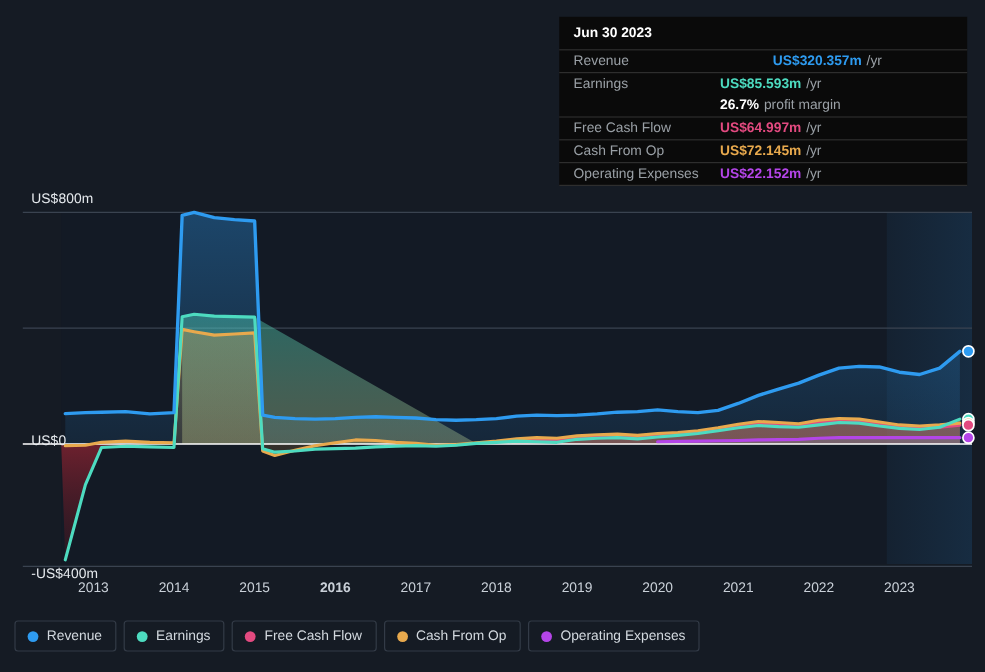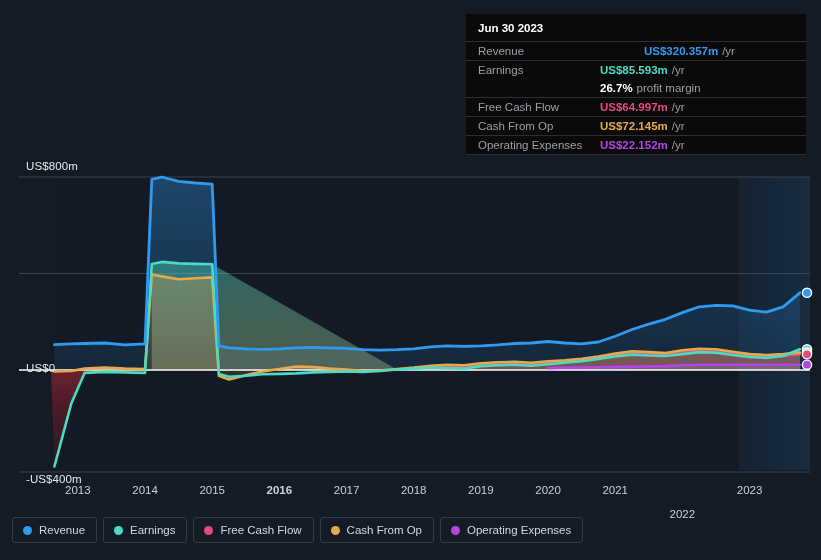--- a/index.html
+++ b/index.html
@@ -218,21 +218,21 @@
     <div id="x-axis">
         <div class="x-tick" style="left: 73.8673px;">2013</div>
         <div class="x-tick" style="left: 141.035px;">2014</div>
         <div class="x-tick" style="left: 208.204px;">2015</div>
         <div class="x-tick" style="left: 275.372px; font-weight: bold;">2016</div>
         <div class="x-tick" style="left: 342.54px;">2017</div>
         <div class="x-tick" style="left: 409.708px;">2018</div>
         <div class="x-tick" style="left: 476.876px;">2019</div>
         <div class="x-tick" style="left: 544.044px;">2020</div>
         <div class="x-tick" style="left: 611.212px;">2021</div>
-        <div class="x-tick" style="left: 678.381px; margin-top: 24px;">2022</div>
+        <div class="x-tick" style="left: 678.381px;">2022</div>
         <div class="x-tick" style="left: 745.549px;">2023</div>
       </div>
   </div>
 
   <div id="tooltip">
     <div id="tooltip-date">Jun 30 2023</div>
     <div id="tooltip-rows">
         <div class="tt-row">
           <div class="tt-label">Revenue</div>
           <span class="tt-value" style="color: rgb(46, 155, 240); margin-left: 44px;">US$320.357m</span>

